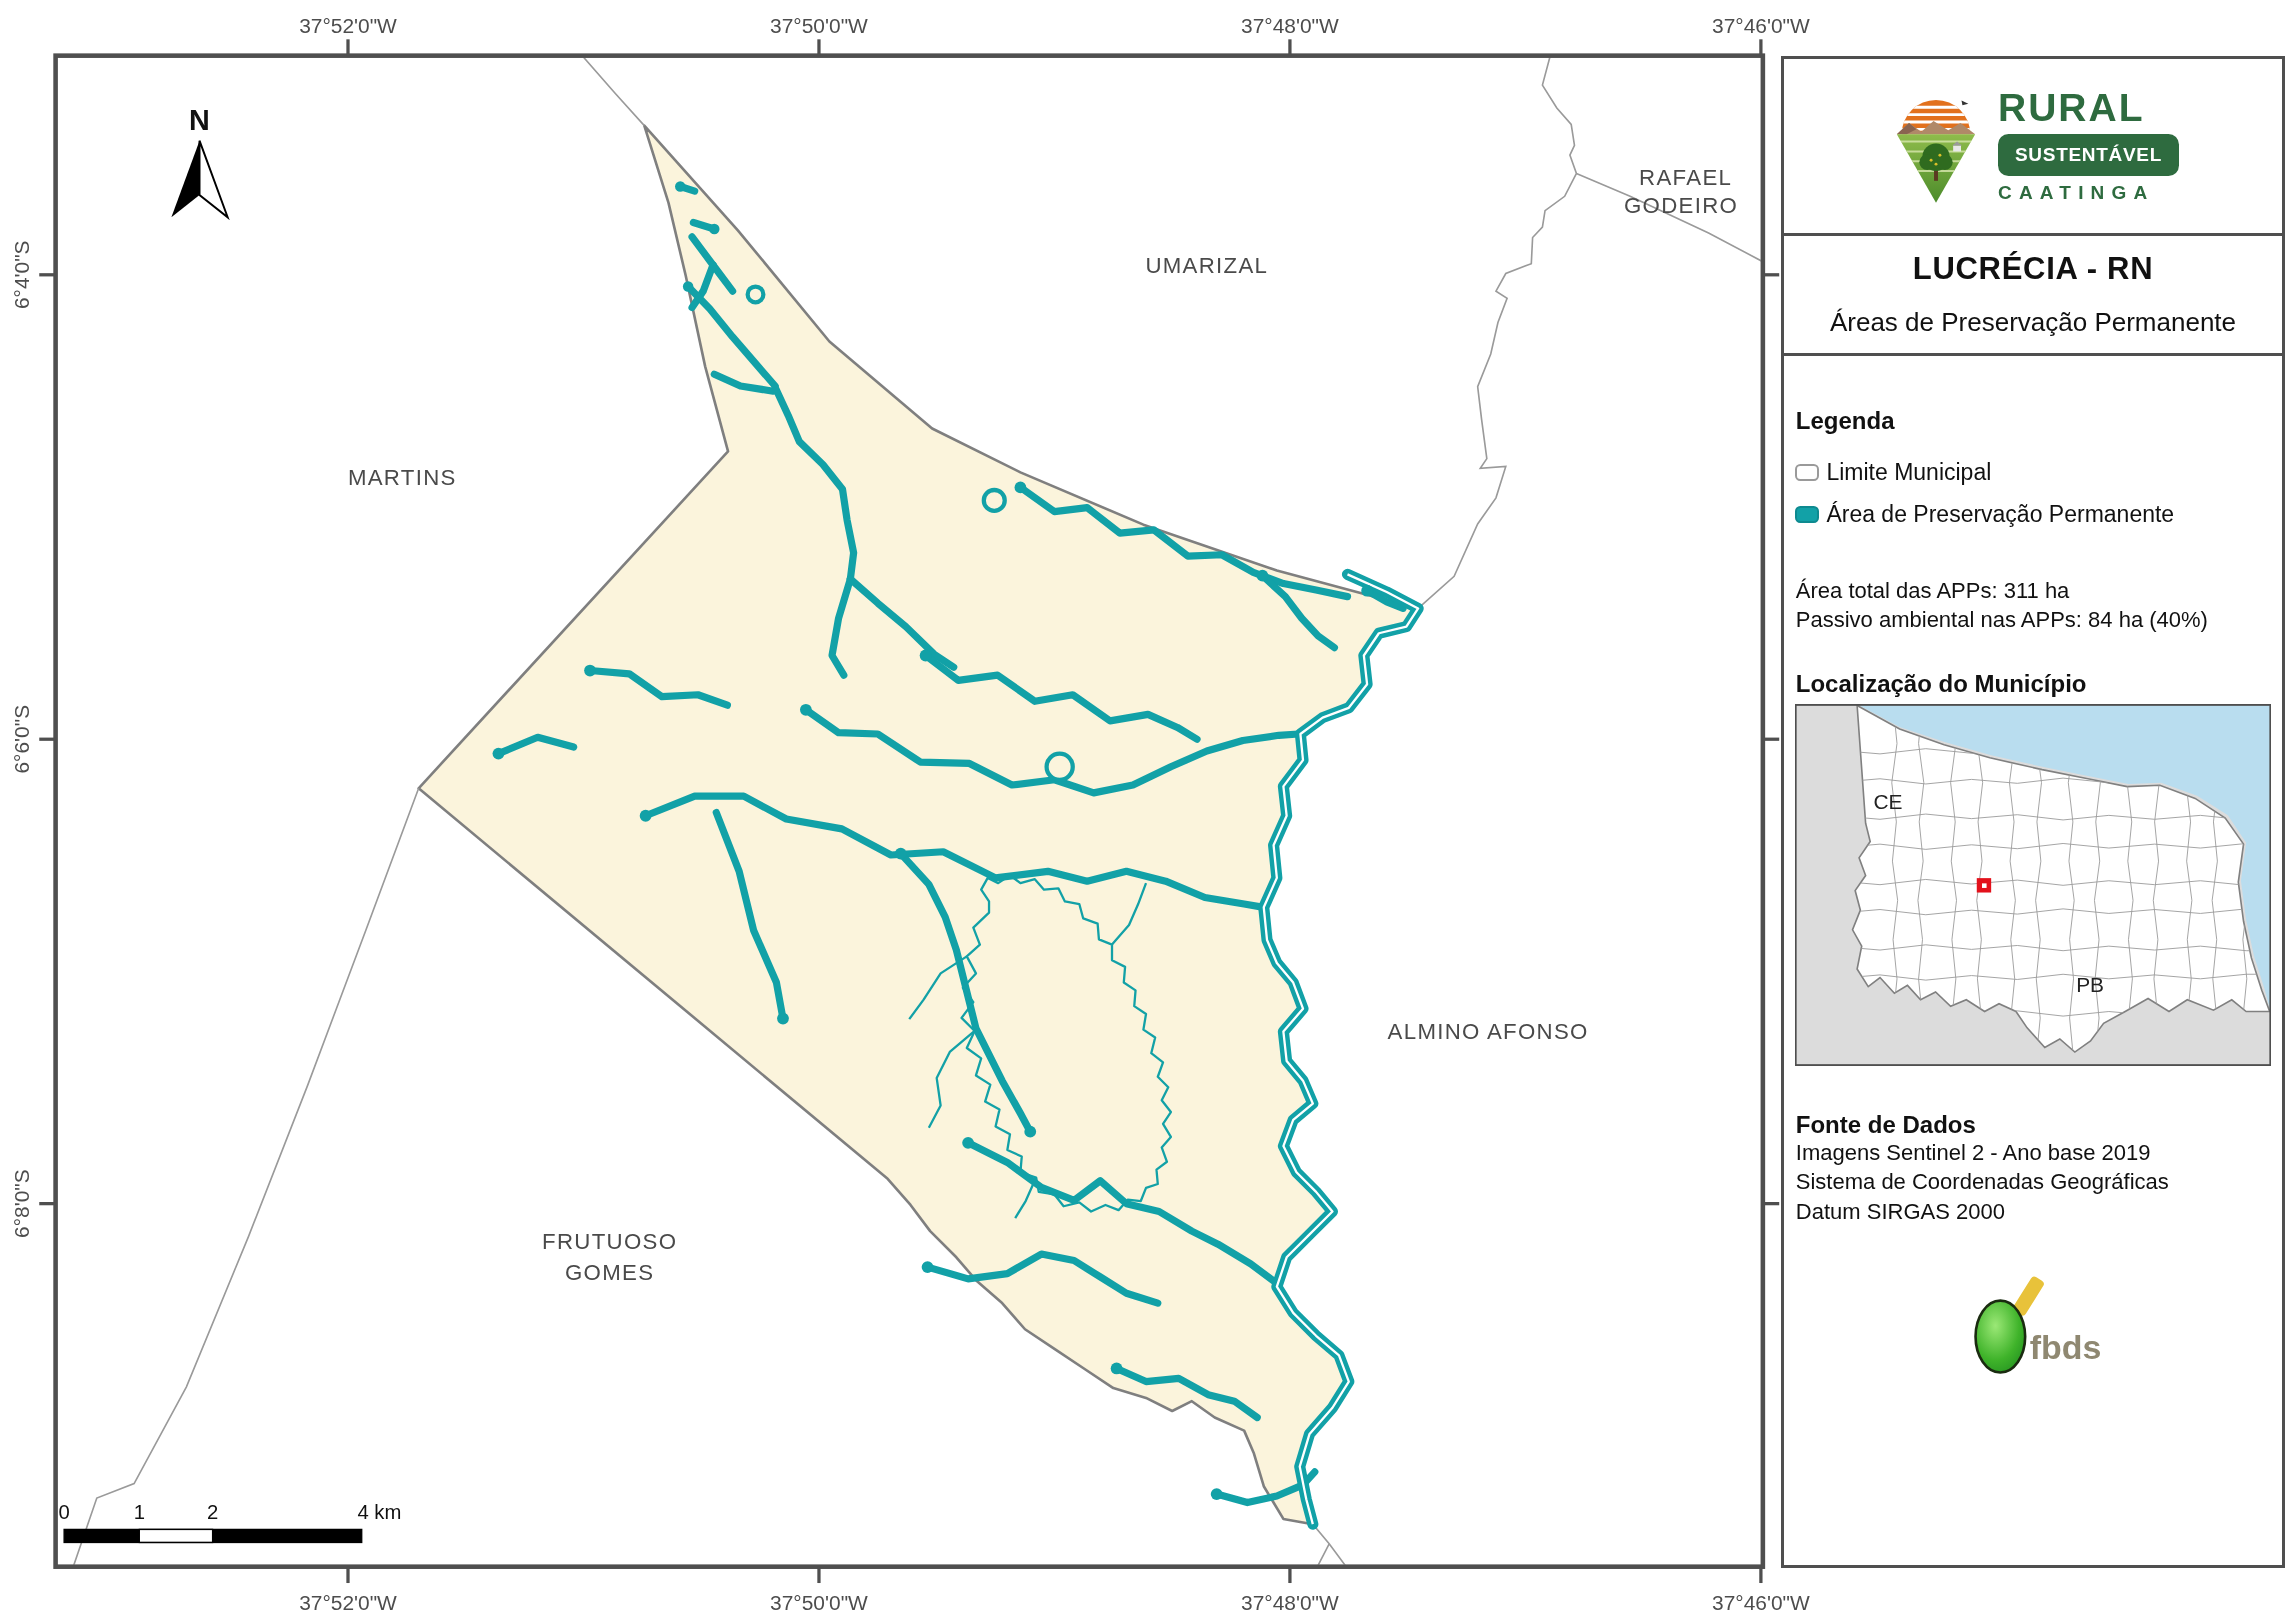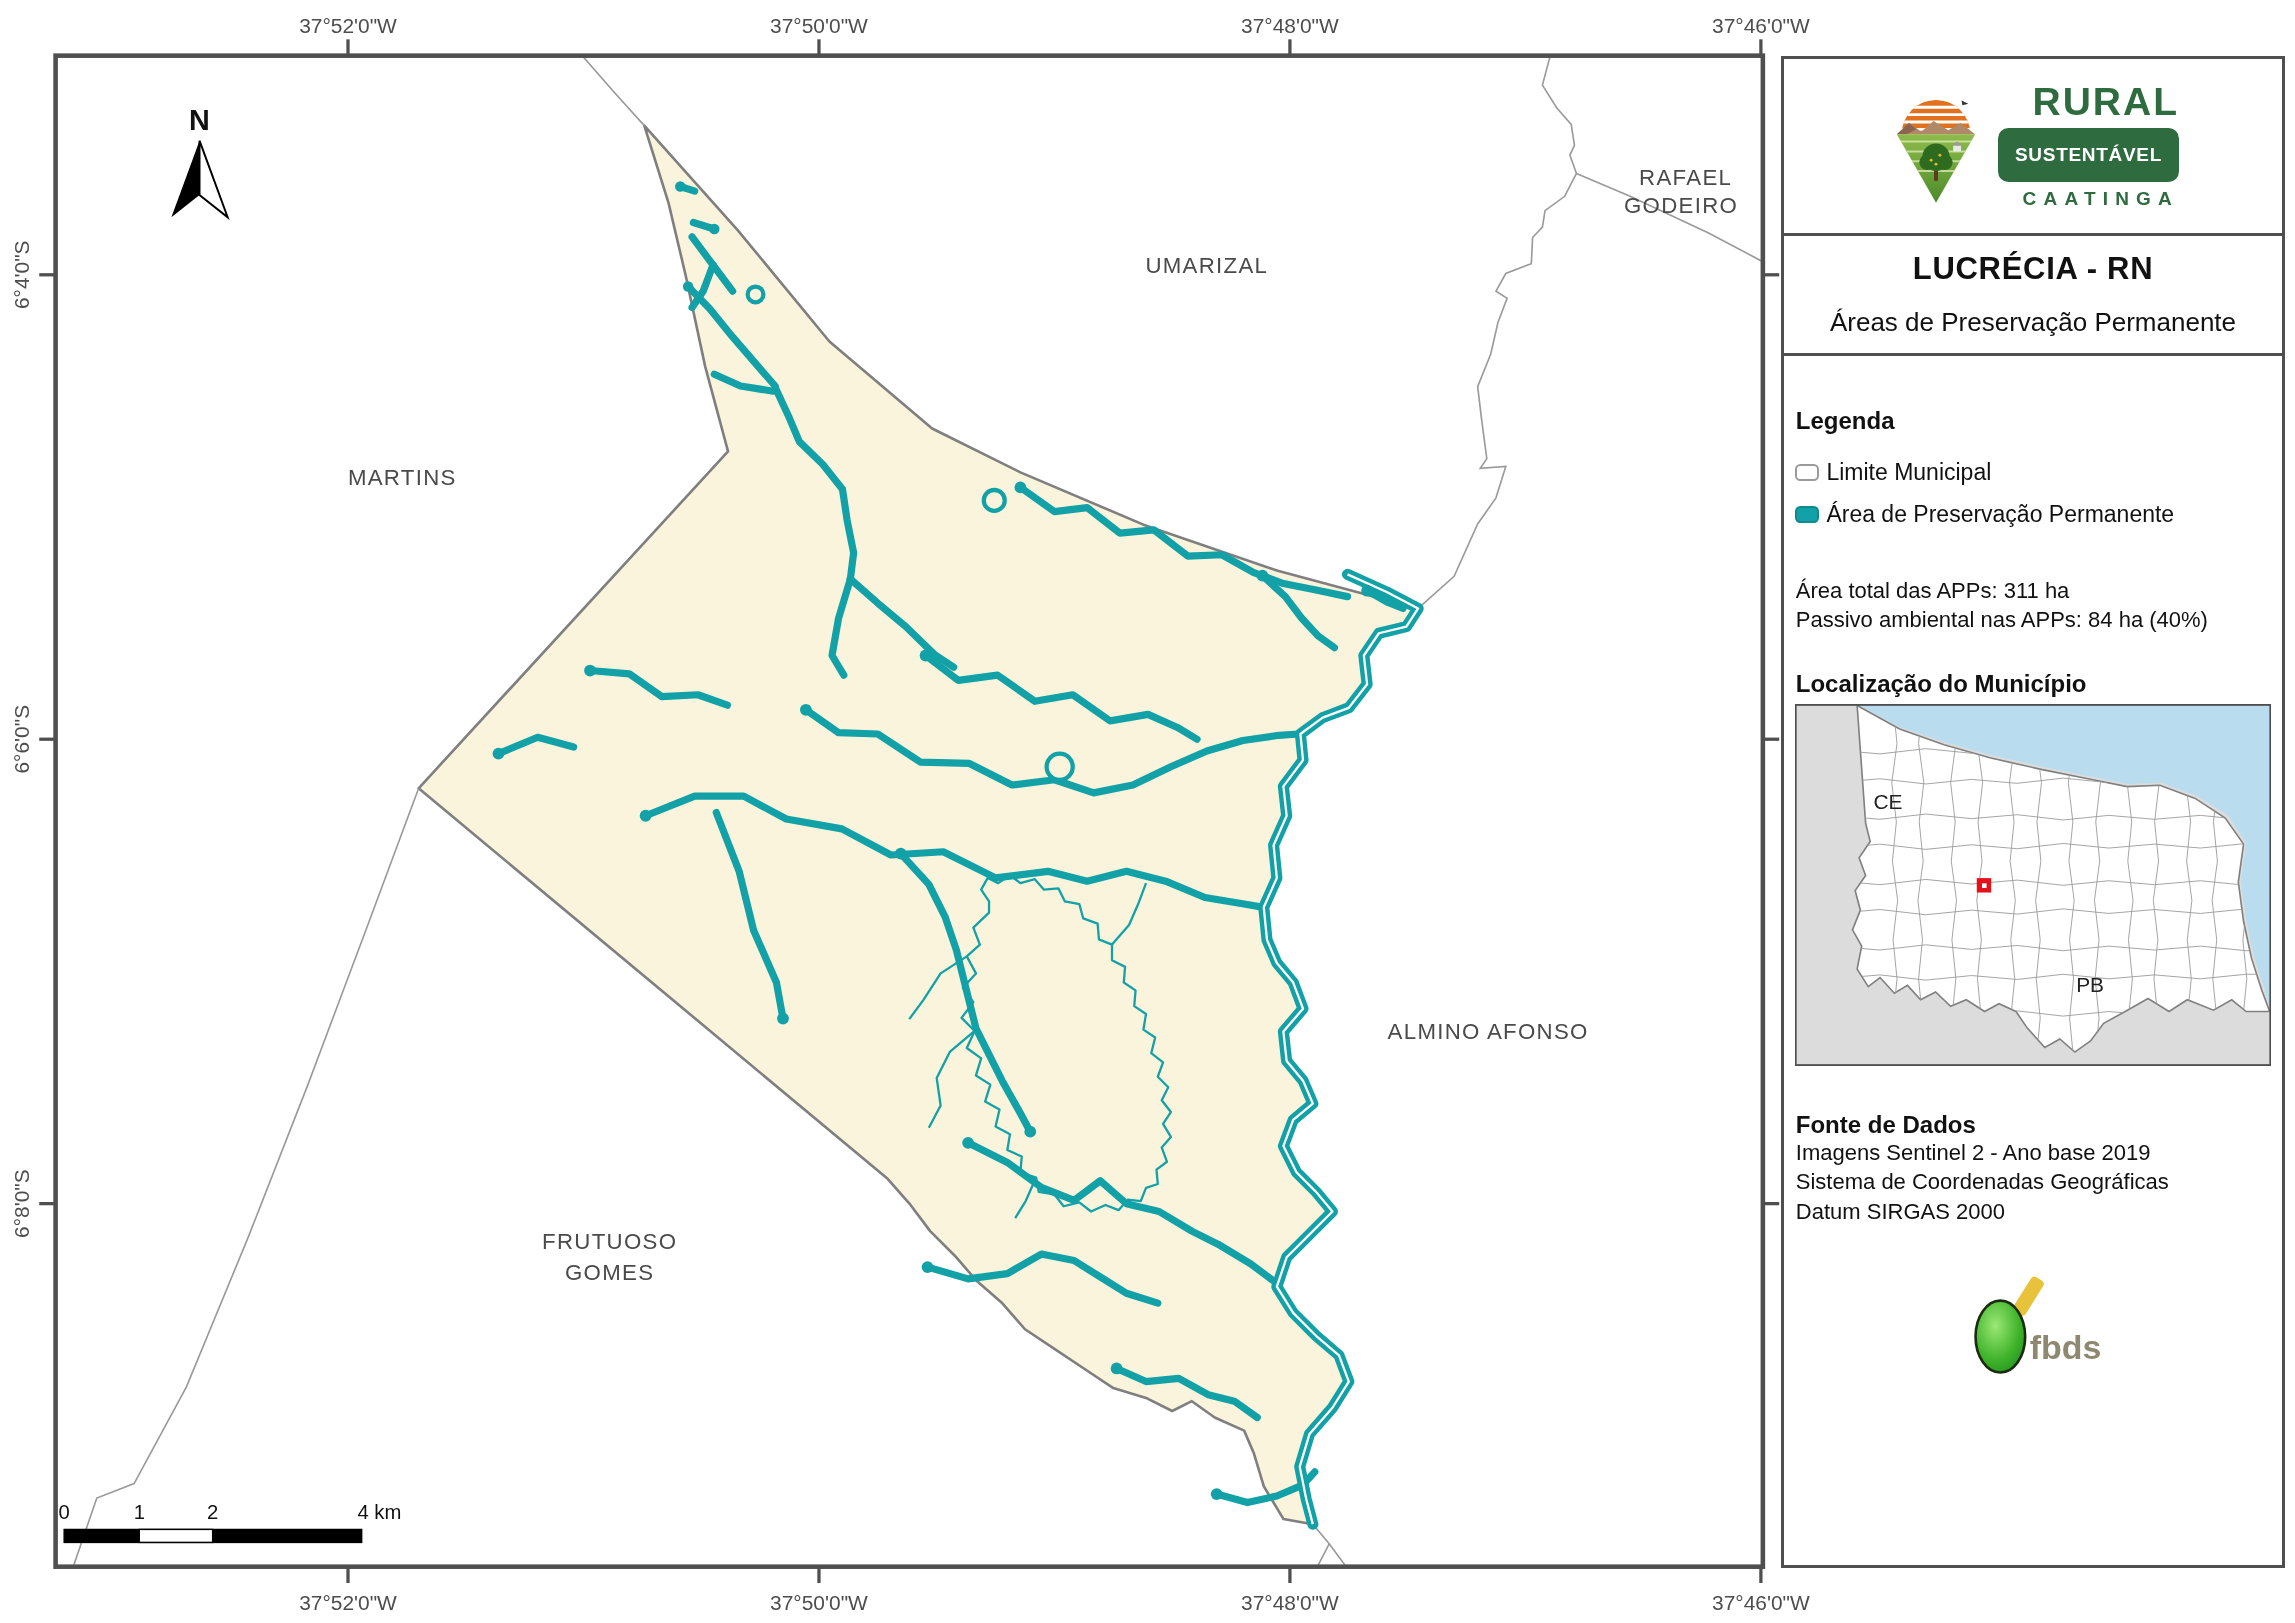--- a/index.html
+++ b/index.html
@@ -10,24 +10,24 @@
   
   .panel{position:absolute;left:1781px;top:56px;width:504px;height:1512px;
          border:3.3px solid #4F4F4F;box-sizing:border-box;background:#fff;}
   .panel *{box-sizing:border-box;}
   .sec{position:absolute;left:0;right:0;}
   .sec1{top:0;height:177px;border-bottom:3.3px solid #4F4F4F;display:flex;
         align-items:center;justify-content:center;gap:13px;}
   .sec2{top:177px;height:120px;border-bottom:3.3px solid #4F4F4F;display:flex;
         flex-direction:column;align-items:center;justify-content:center;}
   .sec3{top:325px;bottom:0;position:absolute;}
-  .brand-text{display:flex;flex-direction:column;align-items:flex-end;}
+  .brand-text{display:flex;flex-direction:column;align-items:flex-start;}
   .brand-rural{font-size:39px;font-weight:bold;color:#2E6B3F;letter-spacing:2px;line-height:1;}
   .brand-pill{margin-top:6.5px;background:#2E6B3F;color:#fff;font-weight:bold;
-              font-size:19px;letter-spacing:0.7px;padding:16px 17px;border-radius:10.5px;}
+              font-size:19px;letter-spacing:0.7px;padding:10px 17px;border-radius:10.5px;}
   .brand-caatinga{margin-top:6.5px;color:#2E6B3F;font-weight:600;font-size:19px;letter-spacing:7.2px;}
   .map-title{font-size:31px;font-weight:bold;color:#111;letter-spacing:0.7px;}
   .map-subtitle{margin-top:19.6px;font-size:26px;color:#111;}
   .h-block{position:absolute;left:11.8px;font-weight:bold;font-size:24px;color:#111;}
   .leg-item{position:absolute;left:10.5px;display:flex;align-items:center;gap:7.9px;}
   .leg-swatch{width:24px;height:17.7px;border-radius:5.2px;}
   .leg-swatch.white{background:#fff;border:2.6px solid #9a9a9a;}
   .leg-swatch.teal{background:#12A1A7;border:2.6px solid #0E8A90;}
   .leg-label{font-size:23px;color:#111;}
   .stats{position:absolute;left:11.8px;font-size:22px;color:#111;line-height:1.32;}

